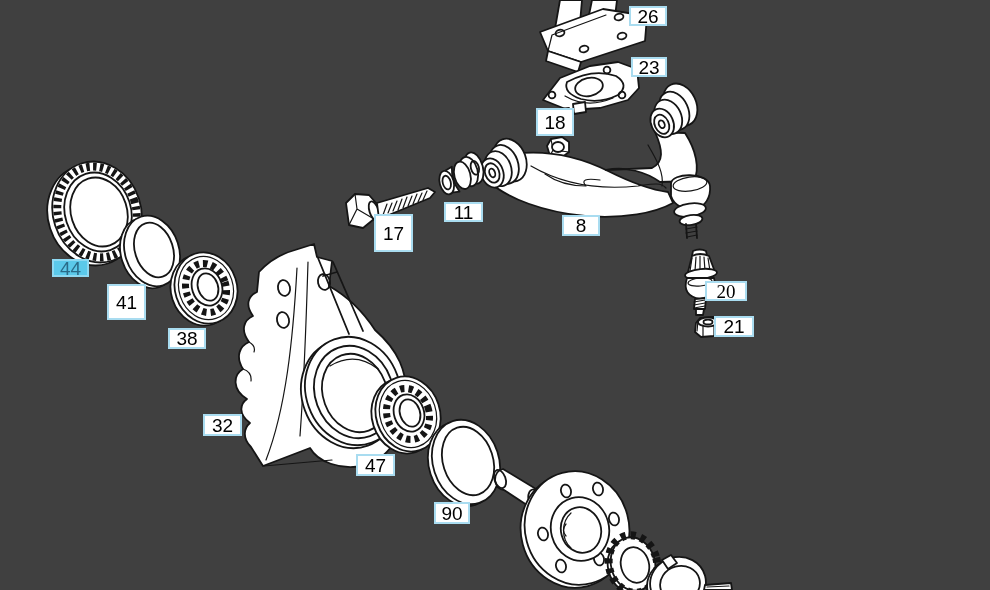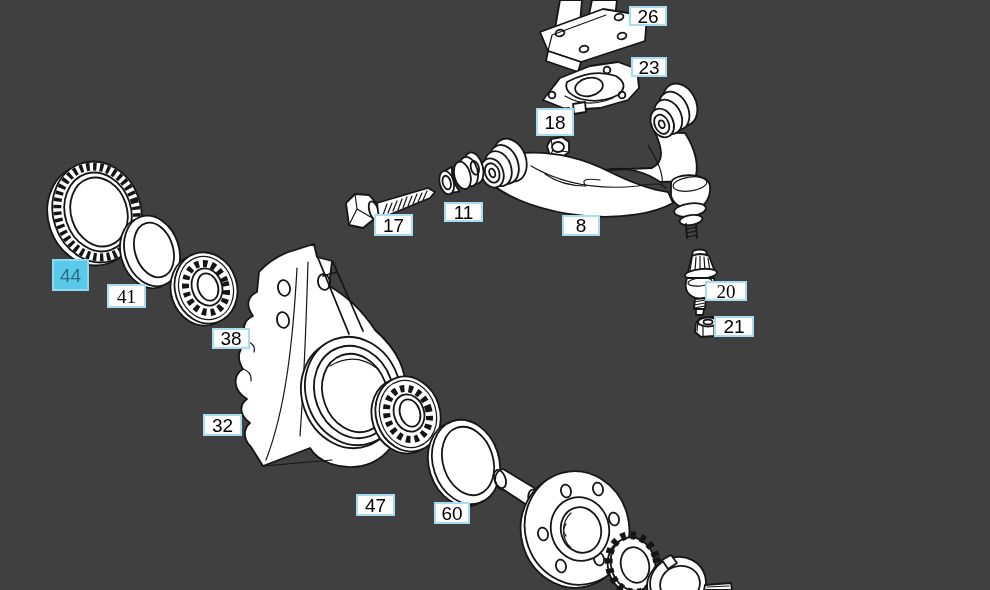--- a/index.html
+++ b/index.html
@@ -246,23 +246,23 @@
     <g>
       <path class="fw" d="M705,585 L731,583 L732,590 L704,590 Z"></path>
       <path class="thin" d="M707,587 L729,586"></path>
     </g>
   </svg>
 
   <div class="part-label" style="left:629px;top:6px;width:38px;height:20px;">26</div>
   <div class="part-label" style="left:631px;top:57px;width:36px;height:20px;">23</div>
   <div class="part-label" style="left:536px;top:108px;width:38px;height:28px;">18</div>
   <div class="part-label" style="left:444px;top:202px;width:39px;height:20px;">11</div>
-  <div class="part-label" style="left:374px;top:214px;width:39px;height:22px;">17</div>
+  <div class="part-label" style="left:374px;top:214px;width:39px;height:38px;">17</div>
   <div class="part-label" style="left:562px;top:215px;width:38px;height:21px;">8</div>
   <div class="part-label" style="left:705px;top:281px;width:42px;height:20px;font-family:Liberation Serif, serif;">20</div>
   <div class="part-label" style="left:714px;top:316px;width:40px;height:21px;">21</div>
-  <div class="part-label highlighted" style="left:52px;top:259px;width:37px;height:32px;">44</div>
-  <div class="part-label" style="left:107px;top:284px;width:39px;height:24px;font-family:Liberation Serif, serif;">41</div>
-  <div class="part-label" style="left:168px;top:328px;width:38px;height:21px;margin-left:44px;">38</div>
+  <div class="part-label highlighted" style="left:52px;top:259px;width:37px;height:18px;">44</div>
+  <div class="part-label" style="left:107px;top:284px;width:39px;height:36px;">41</div>
+  <div class="part-label" style="left:168px;top:328px;width:38px;height:21px;">38</div>
   <div class="part-label" style="left:203px;top:414px;width:39px;height:22px;">32</div>
-  <div class="part-label" style="left:356px;top:454px;width:39px;height:22px;margin-top:40px;">47</div>
-  <div class="part-label" style="left:434px;top:502px;width:36px;height:22px;">60</div>
+  <div class="part-label" style="left:356px;top:454px;width:39px;height:22px;">47</div>
+  <div class="part-label" style="left:434px;top:502px;width:36px;height:22px;">90</div>
 </div>
 
 </body></html>

